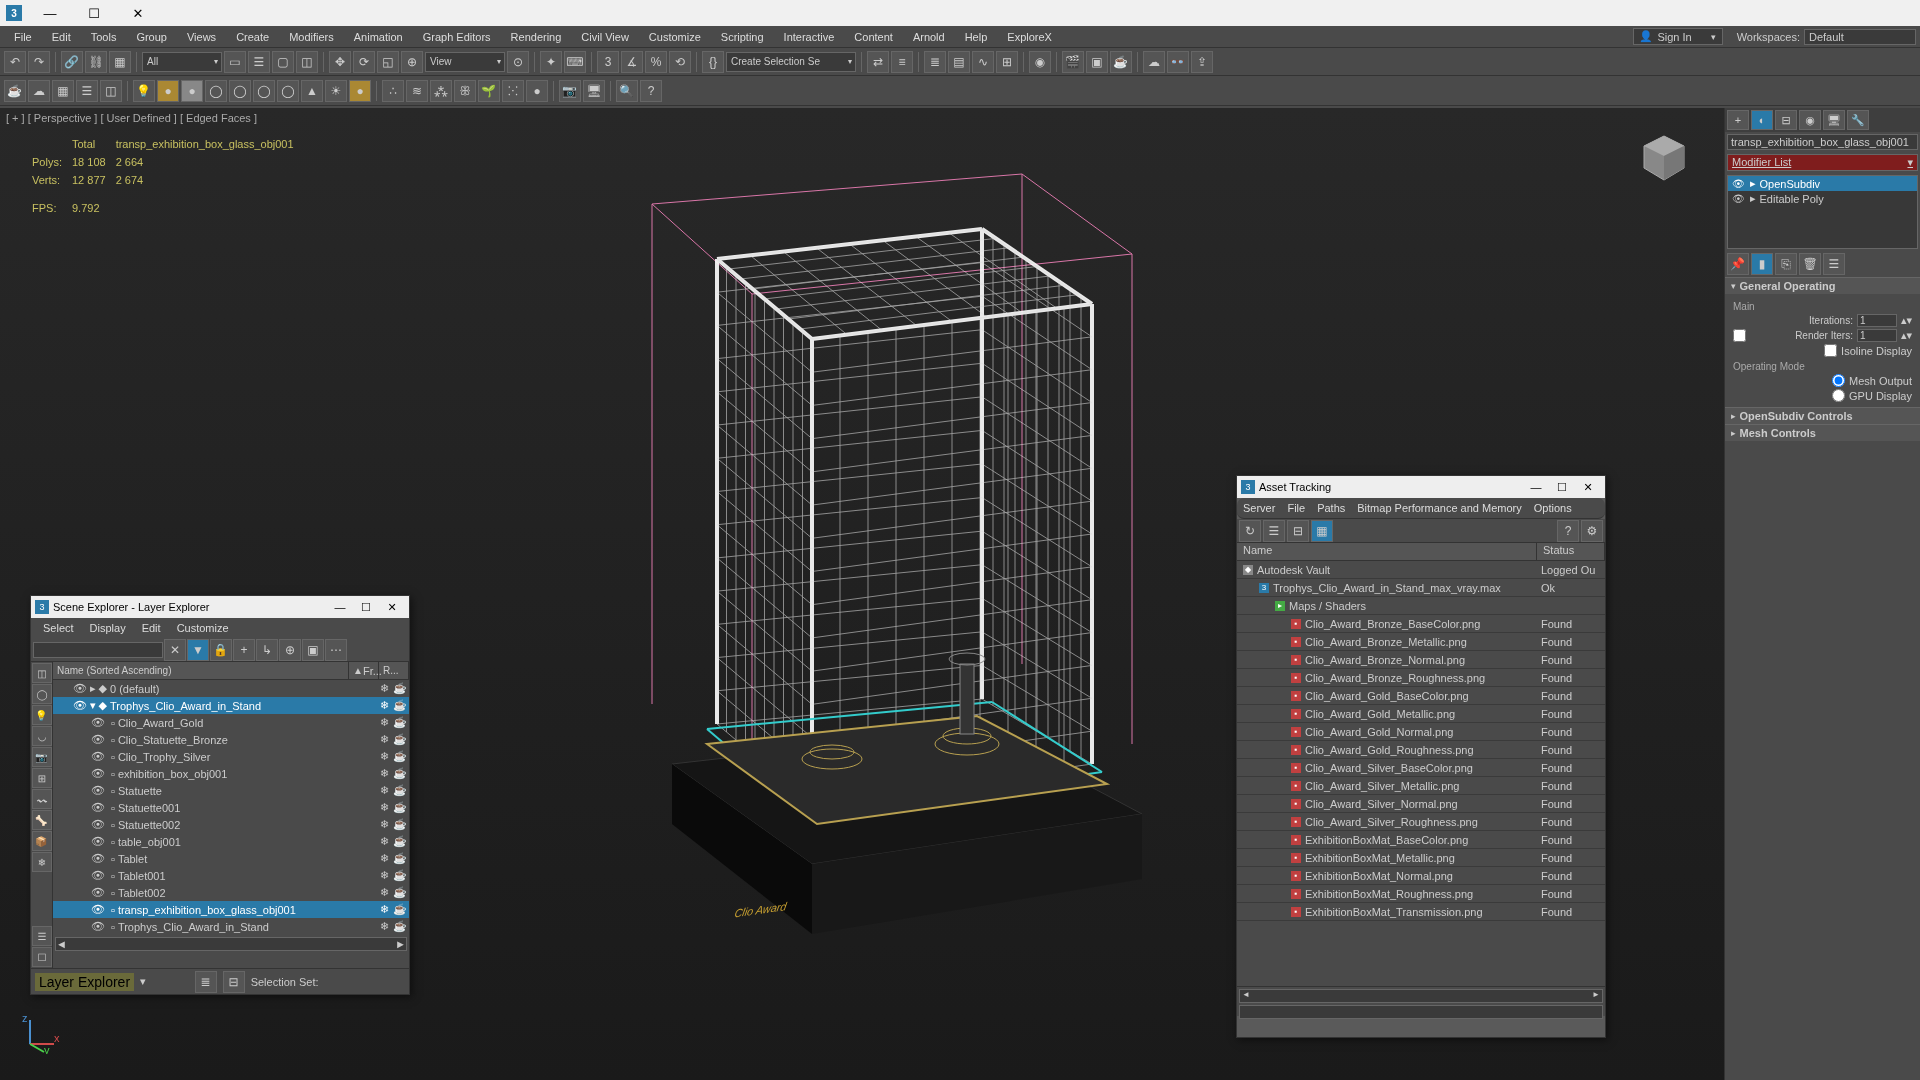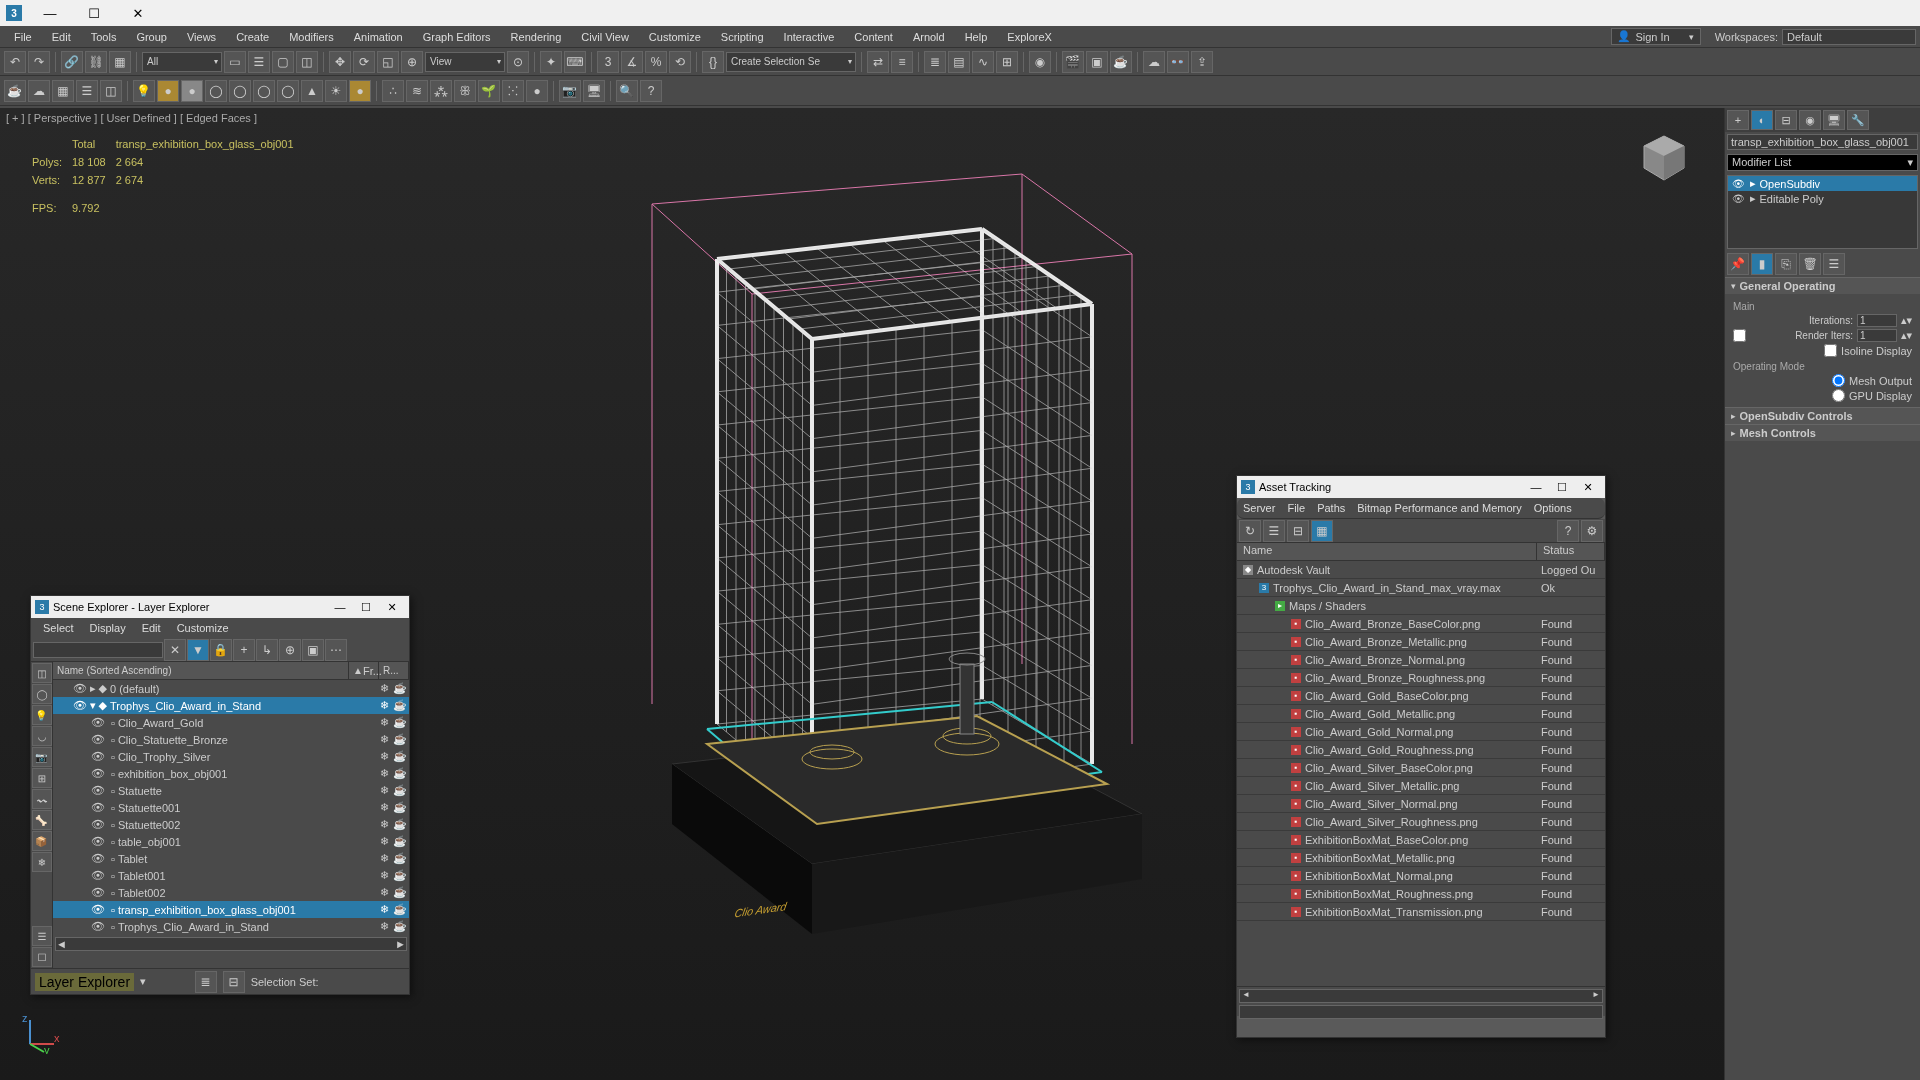--- a/index.html
+++ b/index.html
@@ -12,21 +12,21 @@
 .titlebar .winctrl { display: flex; gap: 0; }
 .titlebar .winctrl div { width: 44px; height: 26px; display: flex; align-items: center; justify-content: center; font-size: 13px; }
 
 
 .menubar { height: 22px; background: #4a4a4a; display: flex; align-items: center; padding: 0 4px; border-bottom: 1px solid #333; }
 .menubar .menu { padding: 0 10px; color: #ddd; height: 100%; display: flex; align-items: center; }
 .menubar .spacer { flex: 1; }
 .menubar .signin { border: 1px solid #666; padding: 1px 30px 1px 6px; position: relative; background: #3a3a3a; display:flex; align-items:center; gap:4px;}
 .menubar .signin::after { content: "▾"; position: absolute; right: 6px; font-size: 9px;}
 .menubar .workspace { margin-left: 14px; display: flex; align-items: center; gap: 4px; }
-.menubar .workspace input { background: #3a3a3a; border: 1px solid #666; color: #ccc; padding: 1px 4px; width: 134px; }
+.menubar .workspace input { background: #3a3a3a; border: 1px solid #666; color: #ccc; padding: 1px 4px; width: 112px; }
 
 
 .toolbar { height: 28px; background: #4a4a4a; display: flex; align-items: center; padding: 0 4px; gap: 2px; border-bottom: 1px solid #333;}
 .toolbar.second { height: 30px; }
 .tb-btn { width: 22px; height: 22px; background: #555; border: 1px solid #666; display: flex; align-items: center; justify-content: center; color: #ccc; font-size: 12px; }
 .tb-sep { width: 1px; height: 20px; background: #666; margin: 0 3px; }
 .tb-drop { width: 80px; height: 20px; background: #3a3a3a; border: 1px solid #666; display: flex; align-items: center; padding: 0 4px; font-size:10px; position:relative;}
 .tb-drop::after { content:"▾"; position:absolute; right:3px; font-size:8px;}
 
 
@@ -42,21 +42,21 @@
 .model { position: absolute; left: 50%; top: 46%; transform: translate(-50%, -50%); }
 
 
 .right-panel { position: absolute; top: 108px; right: 0; width: 196px; bottom: 0; background: #4a4a4a; border-left: 1px solid #333; display: flex; flex-direction: column; }
 .rp-tabs { height: 24px; display: flex; gap: 2px; padding: 2px; background: #3e3e3e; align-items:center;}
 .rp-tab { width: 22px; height: 20px; background: #555; border: 1px solid #666; display:flex; align-items:center; justify-content:center;}
 .rp-tab.active { background: #2a7aa8; }
 .rp-name { padding: 2px; }
 .rp-name input { width: 100%; background: #3a3a3a; border: 1px solid #666; color: #ccc; padding: 1px 3px; }
 .rp-modlist { padding: 2px; }
-.rp-modlist .hdr { background: #000000; border: 1px solid #666; padding: 1px 4px; display:flex; justify-content:space-between;}
+.rp-modlist .hdr { background: #7f1d1d; border: 1px solid #666; padding: 1px 4px; display:flex; justify-content:space-between;text-decoration:underline;}
 .rp-stack { border: 1px solid #666; background: #383838; height: 74px; margin: 2px; }
 .rp-stack .item { padding: 1px 4px; display: flex; align-items: center; gap: 4px; }
 .rp-stack .item.sel { background: #2a7aa8; color: #fff; }
 .rp-stack .eye { width: 14px; font-size: 10px; }
 .rp-stackbtns { display: flex; gap: 2px; padding: 2px; }
 .rp-rollout { border-top: 1px solid #666; }
 .rp-rollout .hdr { background: #555; padding: 2px 6px; display: flex; align-items: center; gap: 4px; }
 .rp-rollout .hdr::before { content: "▾"; font-size: 9px; }
 .rp-rollout.collapsed .hdr::before { content: "▸"; }
 .rp-rollout .body { padding: 4px 8px; font-size: 10px; }

